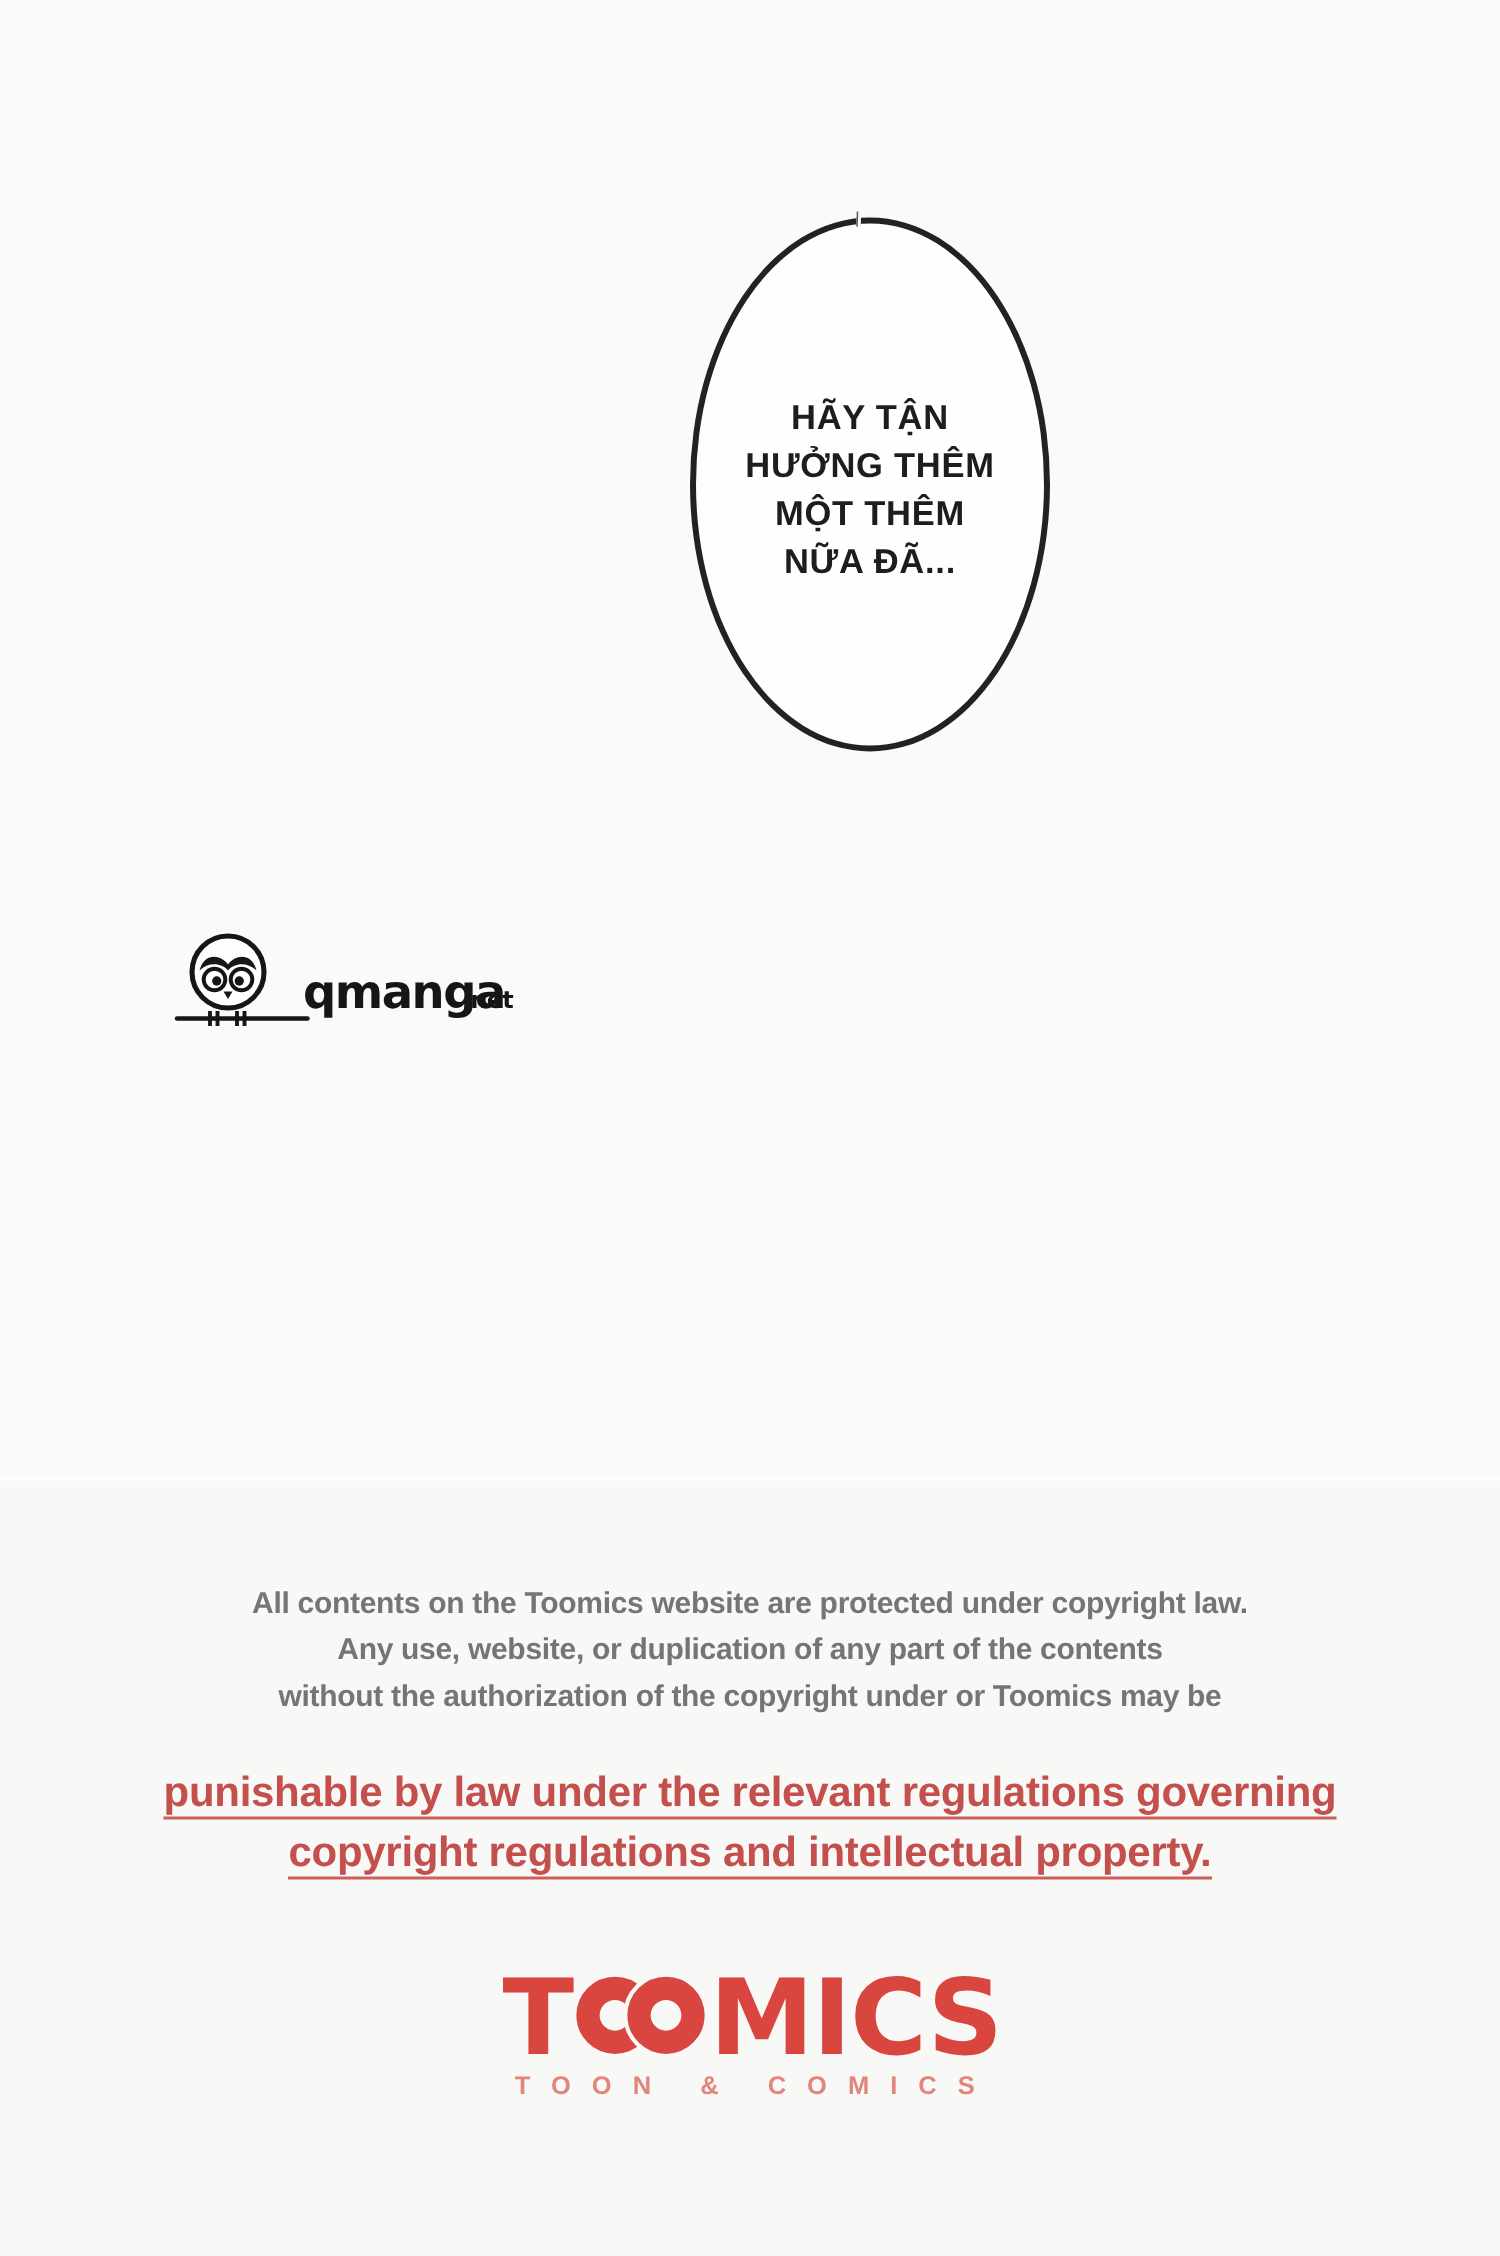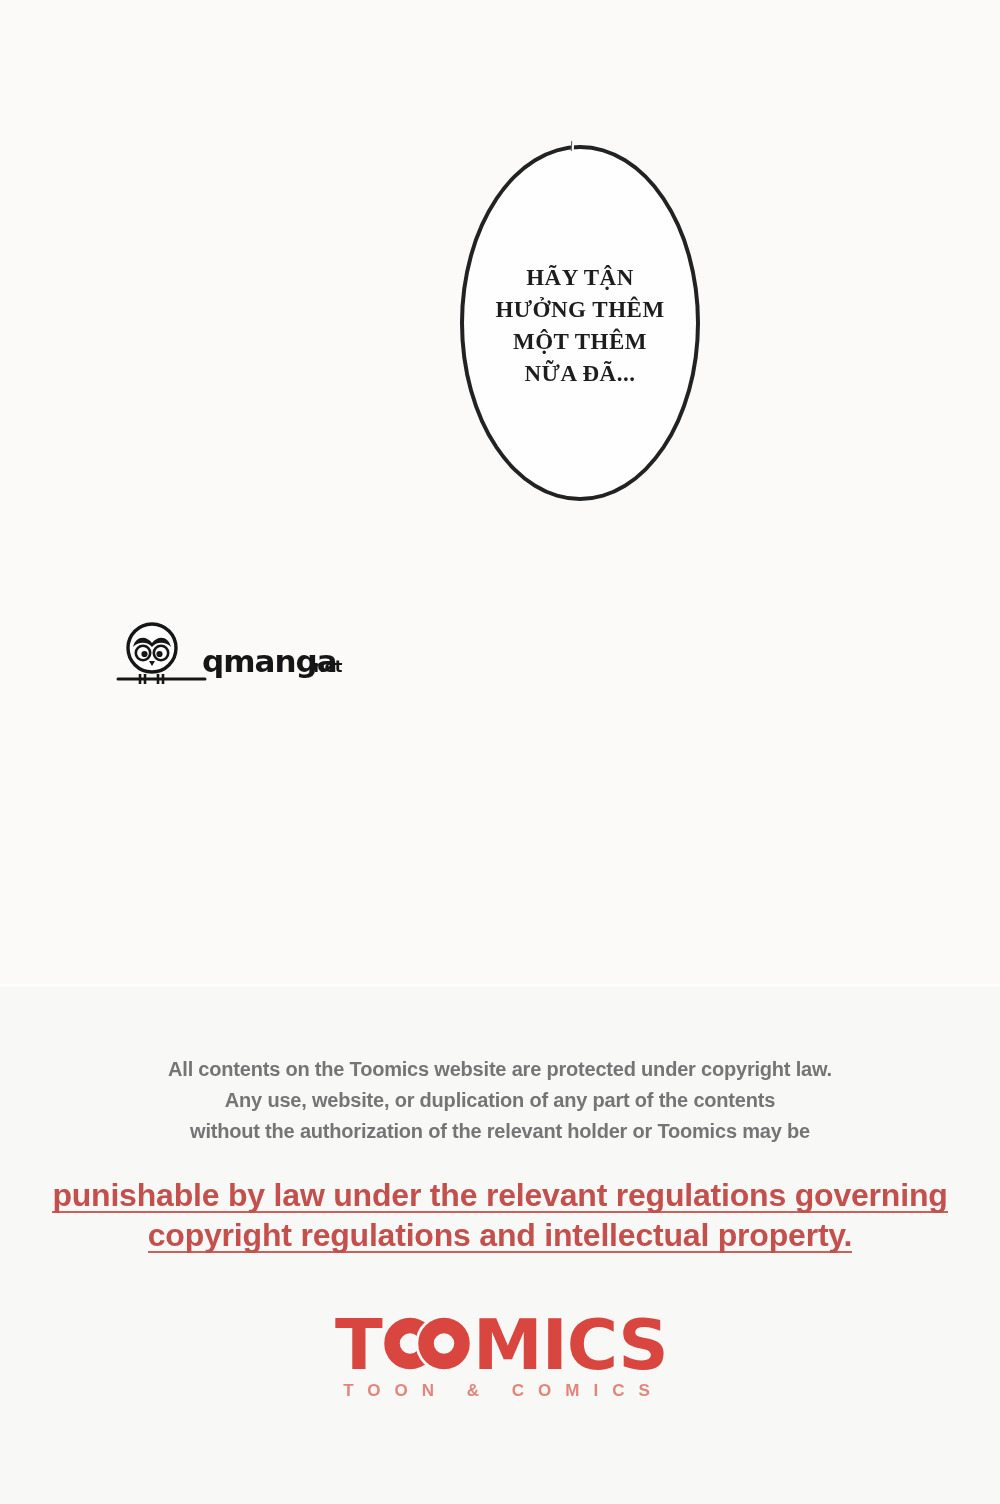--- a/index.html
+++ b/index.html
@@ -26,21 +26,21 @@
     display: flex; align-items: center; justify-content: center;
   }
   .bubble-notch {
     position: absolute; left: 571px; top: 141px;
     width: 2px; height: 10px;
     background: #fbfaf9;
     border-left: 1.5px solid #555;
     transform: rotate(2deg);
   }
   .bubble-text {
-    font-family: Liberation Serif, serif;
+    font-family: Liberation Sans, sans-serif;
     font-weight: bold;
     font-size: 23px; line-height: 32px;
     letter-spacing: 0.5px;
     color: #1d1d1d;
     text-align: center;
     margin-top: 6px;
   }
 
   
   .watermark { position: absolute; left: 110px; top: 612px; width: 250px; height: 84px; }
@@ -63,21 +63,21 @@
     position: absolute; left: 0; top: 67px; width: 1000px;
     text-align: center;
     color: #757575;
     font-size: 20px; line-height: 31px;
     font-weight: 600; letter-spacing: -0.2px;
   }
   .warning {
     position: absolute; left: 0; top: 196px; width: 1000px;
     text-align: center;
     color: #c3504d;
-    font-size: 32px; line-height: 24px;
+    font-size: 28px; line-height: 24px;
     font-weight: 600; letter-spacing: -0.2px;
   }
   .warning .u {
     display: inline-block;
     padding-bottom: 4px;
     border-bottom: 2px solid #cb605d;
     margin-bottom: 10px;
   }
 
   
@@ -138,21 +138,21 @@
       </svg>
     </div>
 
   </section>
 
   <section class="footer-area">
 
     <div class="copyright">
       <div>All contents on the Toomics website are protected under copyright law.</div>
       <div>Any use, website, or duplication of any part of the contents</div>
-      <div>without the authorization of the relevant holder or Toomics may be</div>
+      <div>without the authorization of the copyright under or Toomics may be</div>
     </div>
 
     <div class="warning">
       <div><span class="u">punishable by law under the relevant regulations governing</span></div>
       <div><span class="u">copyright regulations and intellectual property.</span></div>
     </div>
 
     <div class="brand">
       <svg width="330" height="72" viewBox="0 0 330 72">
         <text x="0" y="60">T</text>

